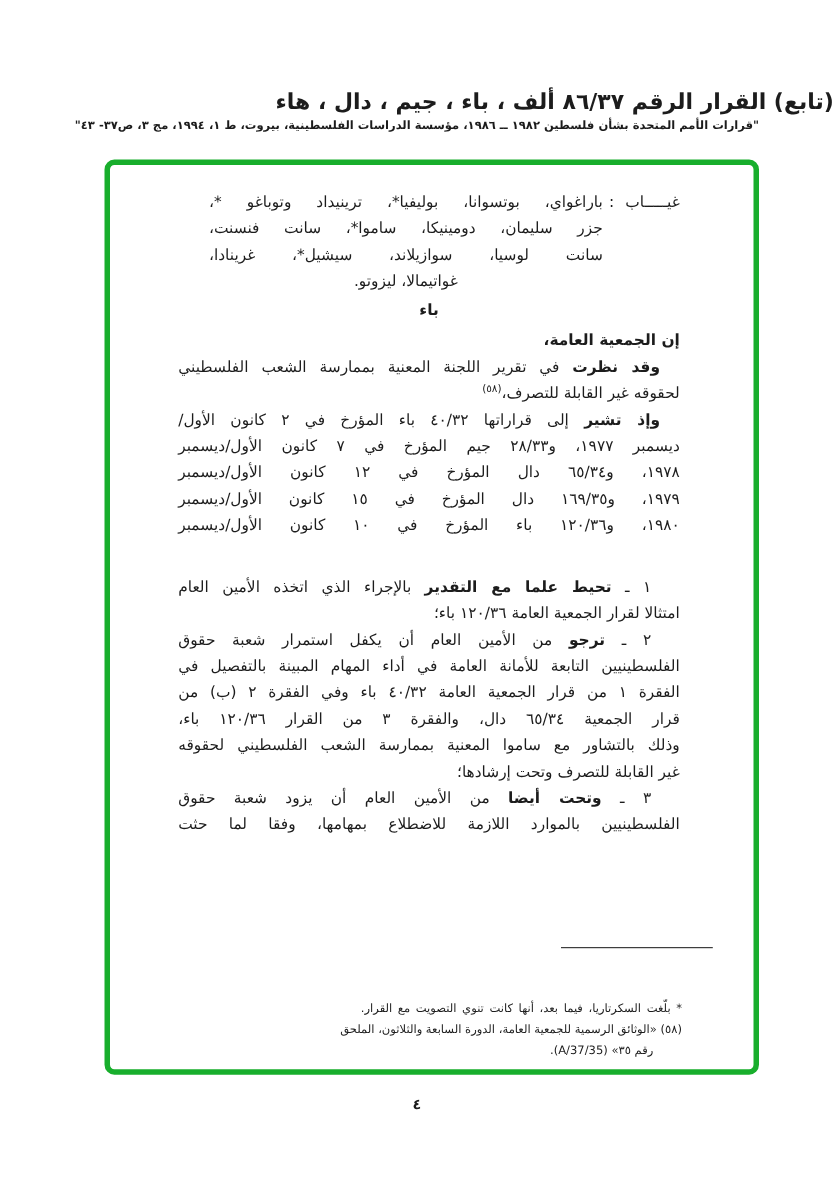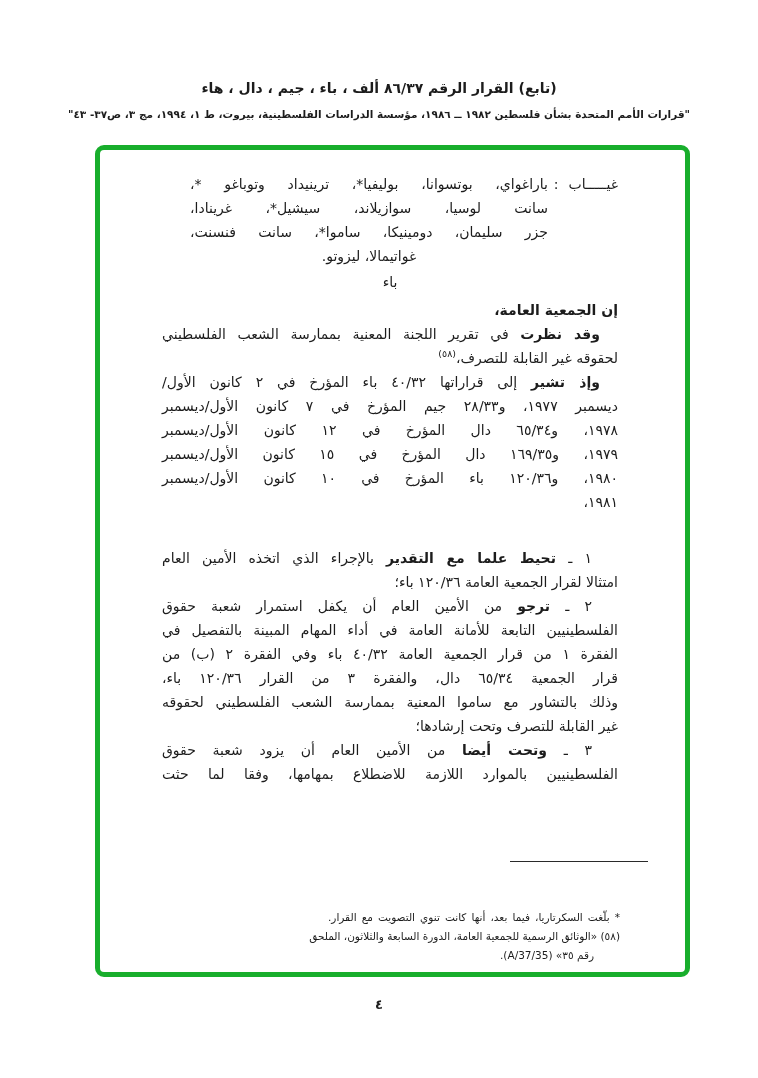--- a/index.html
+++ b/index.html
@@ -4,21 +4,21 @@
 <style>
   html,body{margin:0;padding:0;}
   body{
     width:758px;height:1078px;position:relative;
     background:#ffffff;color:#1c1c1c;
     font-family:"DejaVu Sans",sans-serif;
     overflow:hidden;
   }
   .hdr-title{
     position:absolute;top:80px;left:0;right:0;
-    text-align:center;font-weight:bold;font-size:14px;
+    font-weight:bold;font-size:20px;
     direction:rtl;
   }
   .hdr-source{
     position:absolute;top:108px;left:0;right:0;
     text-align:center;font-weight:bold;font-size:10.5px;
     direction:rtl;letter-spacing:-0.2px;
   }
   .frame{
     position:absolute;left:95px;top:145px;width:595px;height:832px;
     box-sizing:border-box;border:5px solid #18ae2c;border-radius:9px;
@@ -31,21 +31,21 @@
   .b{font-weight:bold;}
   .line{text-align:justify;text-align-last:justify;white-space:nowrap;}
   .line.right{text-align:right;text-align-last:right;}
   .line.center{text-align:center;text-align-last:center;}
   sup{font-size:68%;vertical-align:super;line-height:0;}
   .absent{display:flex;}
   .absent-label{width:54px;flex:0 0 auto;}
   .absent-colon{width:16px;flex:0 0 auto;text-align:center;}
   .absent-content{flex:1 1 auto;padding-left:28px;}
   .section-heading{
-    font-weight:normal;text-align:center;text-align-last:center;
+    font-weight:bold;text-align:center;text-align-last:center;
     margin:2px 0 4px 0;
   }
   .opening-line{font-weight:bold;margin-top:0;}
   .fn-sep{
     position:absolute;top:711px;right:37px;width:138px;height:0;
     border-top:1.5px solid #2a2a2a;
   }
   .fn-block{
     position:absolute;top:758px;right:65px;width:292px;
     direction:rtl;font-size:10.5px;line-height:19px;
@@ -63,43 +63,42 @@
 <div class="hdr-source">"قرارات الأمم المتحدة بشأن فلسطين ١٩٨٢ ــ ١٩٨٦، مؤسسة الدراسات الفلسطينية، بيروت، ط ١، ١٩٩٤، مج ٣، ص٣٧- ٤٣"</div>
 
 <div class="frame">
   <div class="frame-inner">
 
     <div class="absent">
       <div class="absent-label">غيـــــاب</div>
       <div class="absent-colon">:</div>
       <div class="absent-content" id="absent-lines">
           <div class="line justify"><span>باراغواي، بوتسوانا، بوليفيا*، ترينيداد وتوباغو *،</span></div>
+          <div class="line justify"><span>جزر سليمان، دومينيكا، ساموا*، سانت فنسنت،</span></div>
           <div class="line justify"><span>سانت لوسيا، سوازيلاند، سيشيل*، غرينادا،</span></div>
-          <div class="line justify"><span>جزر سليمان، دومينيكا، ساموا*، سانت فنسنت،</span></div>
           <div class="line center"><span>غواتيمالا، ليزوتو.</span></div>
         </div>
     </div>
 
     <div class="section-heading">باء</div>
 
     <div id="body-lines">
         <div>
           <div class="line right opening-line"><span class="b">إن الجمعية العامة،</span></div>
         </div>
         <div>
           <div class="line justify" style="text-indent: 18px;"><span class="b">وقد نظرت</span><span> في تقرير اللجنة المعنية بممارسة الشعب الفلسطيني</span></div>
           <div class="line right"><span>لحقوقه غير القابلة للتصرف،</span><sup>(٥٨)</sup></div>
         </div>
         <div>
           <div class="line justify" style="text-indent: 18px;"><span class="b">وإذ تشير</span><span> إلى قراراتها ٤٠/٣٢ باء المؤرخ في ٢ كانون الأول/</span></div>
           <div class="line justify"><span>ديسمبر ١٩٧٧، و٢٨/٣٣ جيم المؤرخ في ٧ كانون الأول/ديسمبر</span></div>
           <div class="line justify"><span>١٩٧٨، و٦٥/٣٤ دال المؤرخ في ١٢ كانون الأول/ديسمبر</span></div>
           <div class="line justify"><span>١٩٧٩، و١٦٩/٣٥ دال المؤرخ في ١٥ كانون الأول/ديسمبر</span></div>
           <div class="line justify"><span>١٩٨٠، و١٢٠/٣٦ باء المؤرخ في ١٠ كانون الأول/ديسمبر</span></div>
-          <div class="line right"><span>١٩٨١،</span></div>
         </div>
         <div>
           <div class="line justify" style="text-indent: 26px; margin-top: 32px;"><span>١ ـ </span><span class="b">تحيط علما مع التقدير</span><span> بالإجراء الذي اتخذه الأمين العام</span></div>
           <div class="line right"><span>امتثالا لقرار الجمعية العامة ١٢٠/٣٦ باء؛</span></div>
         </div>
         <div>
           <div class="line justify" style="text-indent: 26px;"><span>٢ ـ </span><span class="b">ترجو</span><span> من الأمين العام أن يكفل استمرار شعبة حقوق</span></div>
           <div class="line justify"><span>الفلسطينيين التابعة للأمانة العامة في أداء المهام المبينة بالتفصيل في</span></div>
           <div class="line justify"><span>الفقرة ١ من قرار الجمعية العامة ٤٠/٣٢ باء وفي الفقرة ٢ (ب) من</span></div>
           <div class="line justify"><span>قرار الجمعية ٦٥/٣٤ دال، والفقرة ٣ من القرار ١٢٠/٣٦ باء،</span></div>

